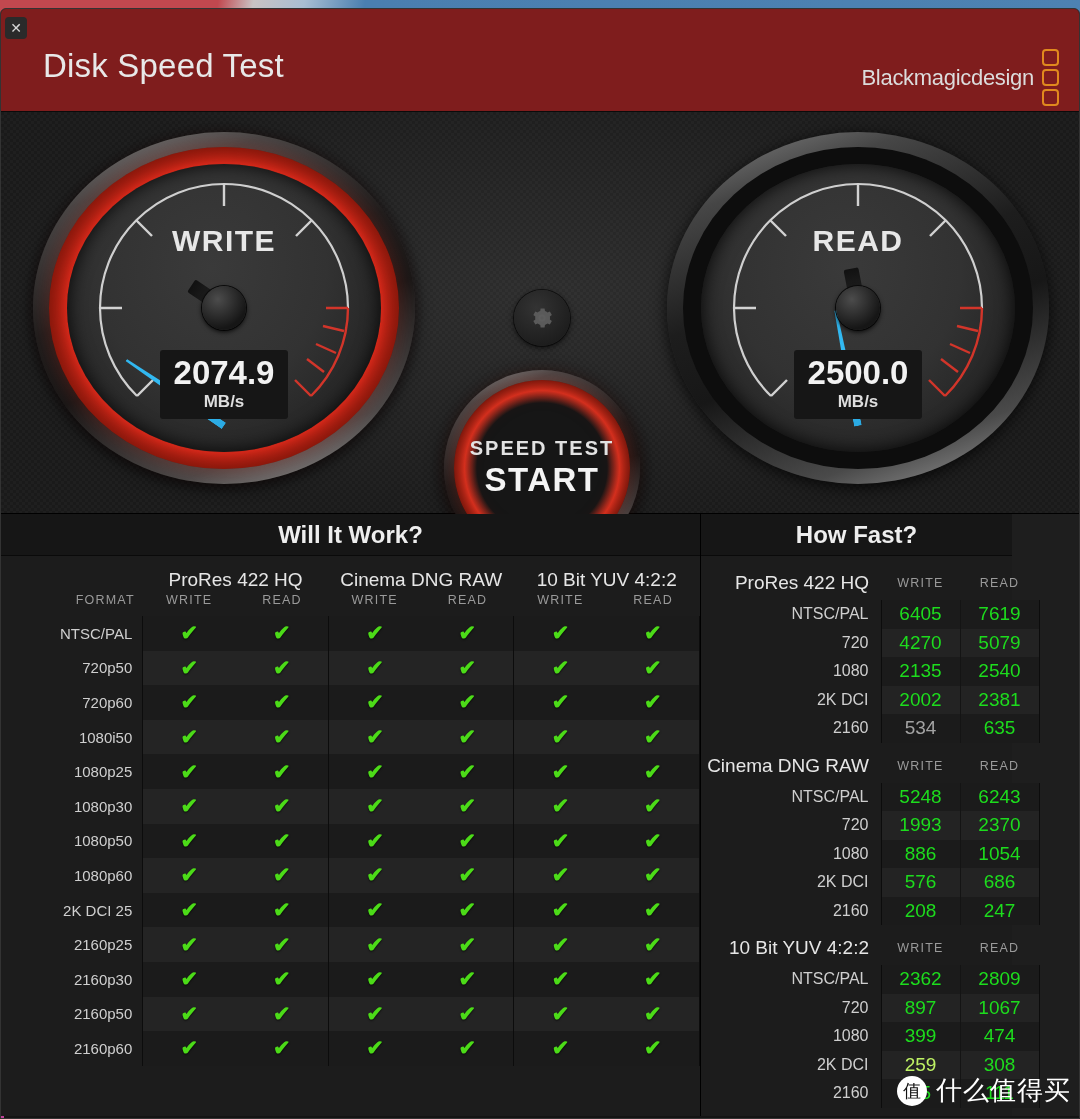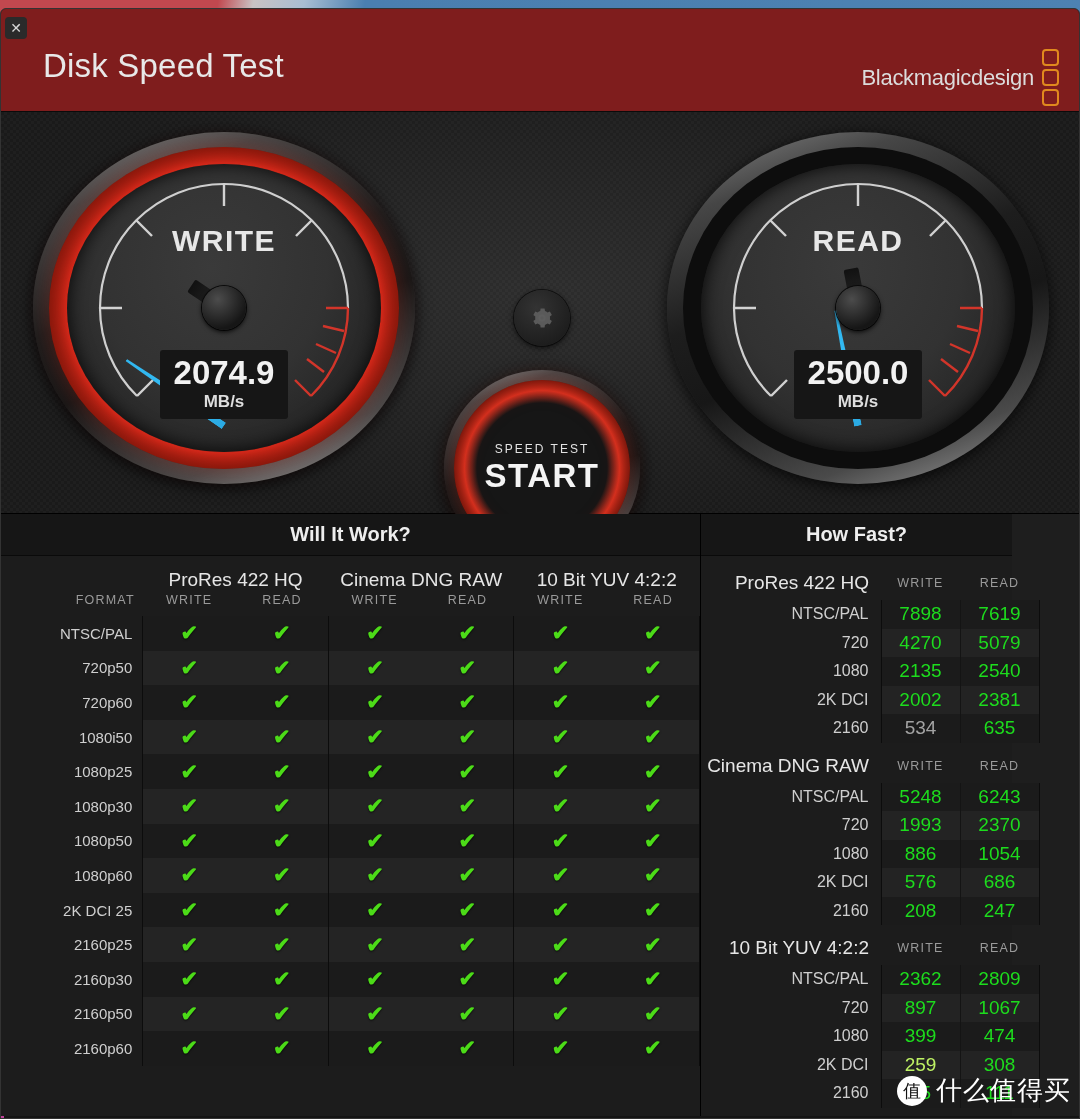--- a/index.html
+++ b/index.html
@@ -156,32 +156,32 @@
     box-shadow: 0 4px 18px rgba(0,0,0,.85);
     cursor: pointer;
   }
   #start-inner {
     position: absolute; left: 10px; top: 10px; right: 10px; bottom: 10px;
     border-radius: 50%;
     background: radial-gradient(closest-side, #161616 0%, #161616 74%, #d6301f 88%, #5e0f07 100%);
     box-shadow: 0 0 22px 3px rgba(205,45,25,.5) inset, 0 0 20px rgba(200,45,25,.35);
     display: flex; flex-direction: column; align-items: center; justify-content: center;
   }
-  #start-sub { font-size: 12px; font-weight: 400; color: #e2e2e2; letter-spacing: 2px; }
+  #start-sub { font-size: 20px; font-weight: 700; color: #e2e2e2; letter-spacing: 2px; }
   #start-main { font-size: 33px; font-weight: 700; color: #f4f4f4; letter-spacing: 1.5px; margin-top: 1px; }
 
   
   #lower { position: absolute; left: 0; top: 505px; width: 1080px; height: 606px; display: flex; }
   #willitwork-panel { width: 700px; height: 100%; border-right: 1px solid #000; position: relative; background: #1c1c1c; }
   #howfast-panel { width: 311px; height: 100%; position: relative; background: #1c1c1c; }
 
   .panel-header {
     height: 42px; background: #161616; border-bottom: 1px solid #0a0a0a;
     display: flex; align-items: center; justify-content: center;
-    font-size: 20px; font-weight: 700; color: #eee;
+    font-size: 24px; font-weight: 700; color: #eee;
   }
 
   
   #wiw-table { width: 100%; border-collapse: collapse; table-layout: fixed; }
   #wiw-table col.c-fmt { width: 136px; }
   #wiw-table col.c-cell { width: 89px; }
   #wiw-table th.grp {
     font-size: 19px; font-weight: 400; color: #e6e6e6;
     padding: 13px 0 2px; text-align: center;
   }
@@ -517,21 +517,21 @@
             <thead>
               <tr>
                 <th class="grp-name">ProRes 422 HQ</th>
                 <th class="grp-sub">WRITE</th>
                 <th class="grp-sub">READ</th>
               </tr>
             </thead>
             <tbody>
               <tr>
                 <td class="rlabel">NTSC/PAL</td>
-                <td class="rval col-w" style="color: rgb(29, 220, 29);">7898</td>
+                <td class="rval col-w" style="color: rgb(29, 220, 29);">6405</td>
                 <td class="rval col-r" style="color: rgb(29, 220, 29);">7619</td>
               </tr>
               <tr>
                 <td class="rlabel">720</td>
                 <td class="rval col-w" style="color: rgb(29, 220, 29);">4270</td>
                 <td class="rval col-r" style="color: rgb(29, 220, 29); margin-left: 36px;">5079</td>
               </tr>
               <tr>
                 <td class="rlabel">1080</td>
                 <td class="rval col-w" style="color: rgb(29, 220, 29);">2135</td>

